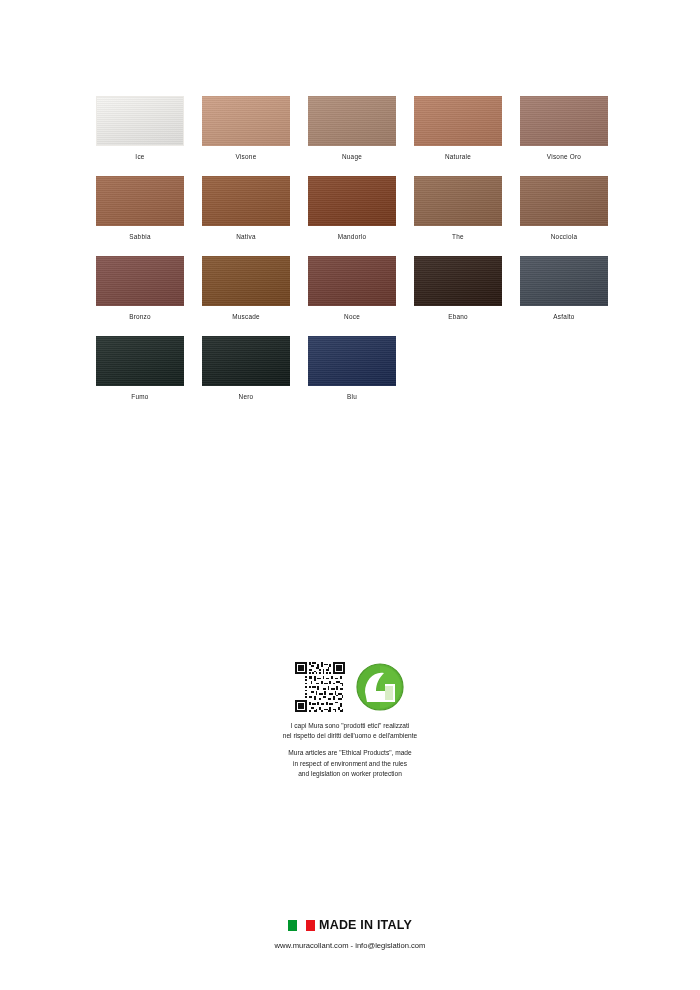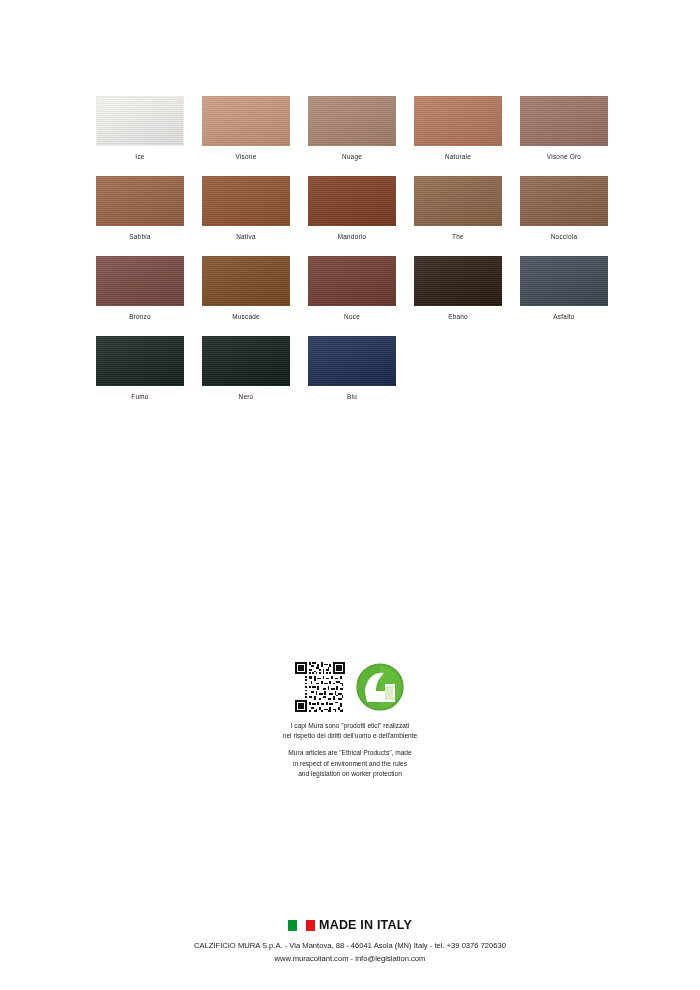--- a/index.html
+++ b/index.html
@@ -384,15 +384,14 @@
 
 <div id="footer">
   <div class="made-in-italy">
     <span class="flag">
       <span class="green"></span>
       <span class="white"></span>
       <span class="red"></span>
     </span>
     <span class="mii-text">MADE IN ITALY</span>
   </div>
-  <div class="footer-line">CALZIFICIO MURA S.p.A. - Via Mantova, 88 - 46041 Asola (MN) Italy - tel. +39 0376 720630</div>
   <div class="footer-line">www.muracollant.com - info@legislation.com</div>
 </div>
 
 </body></html>

